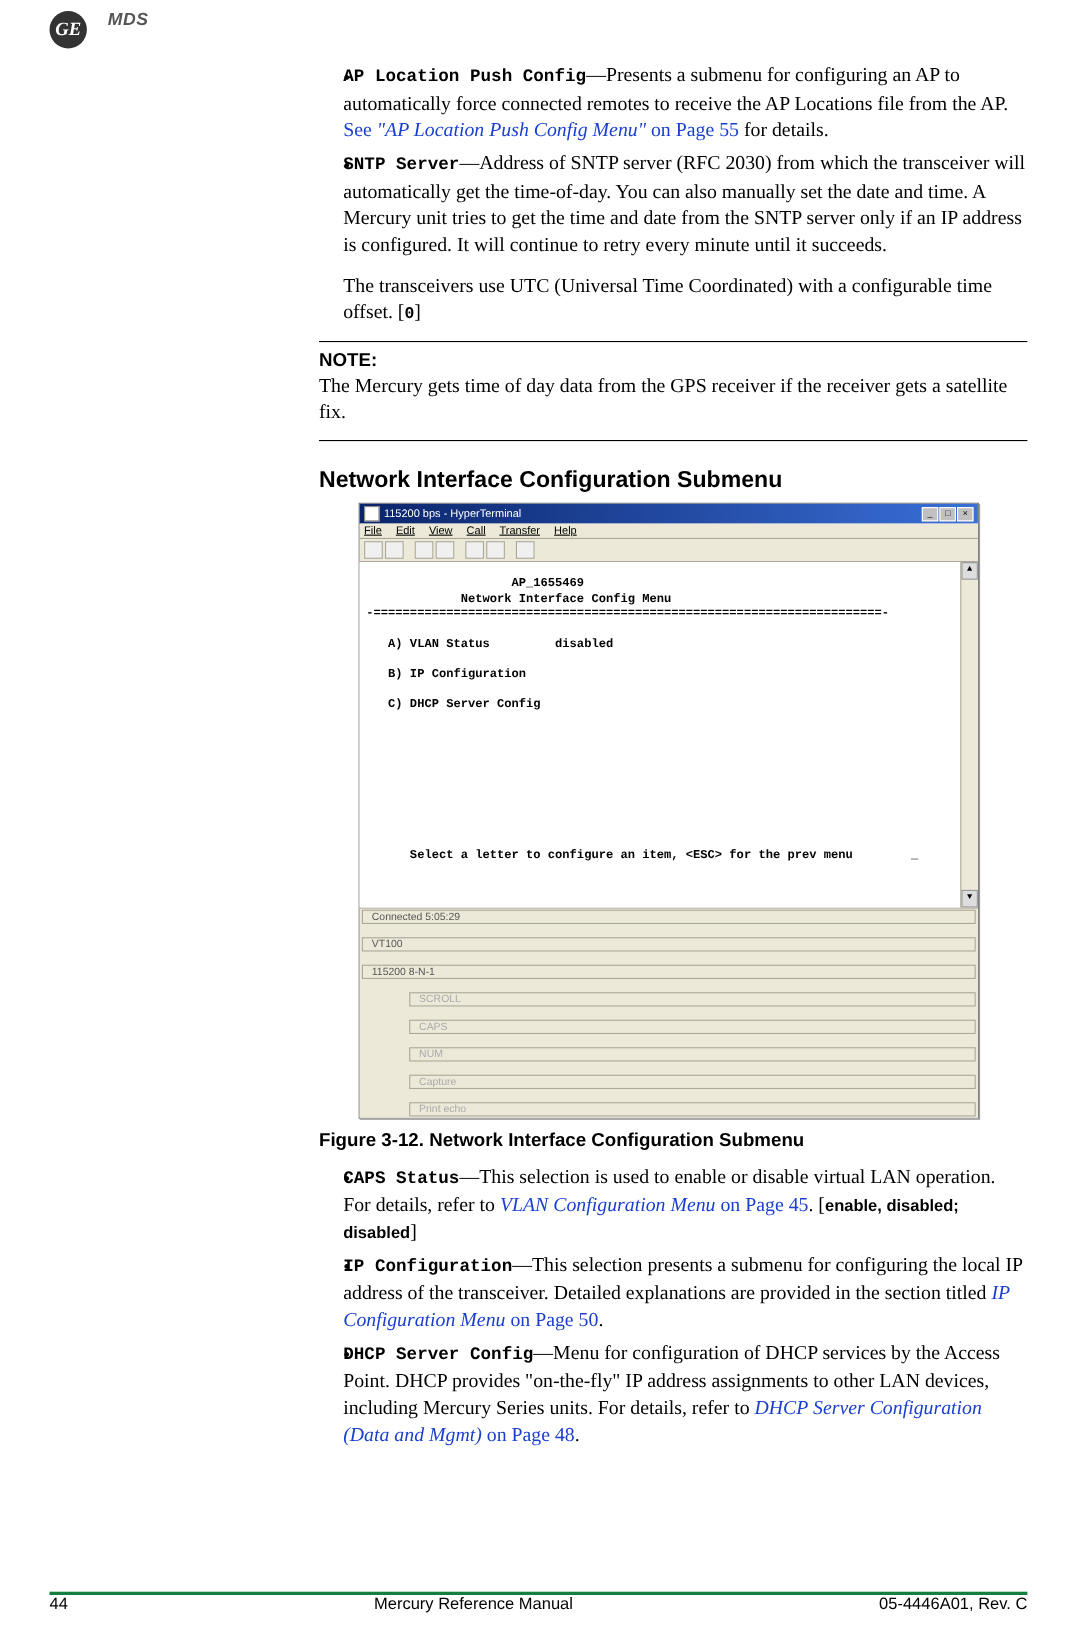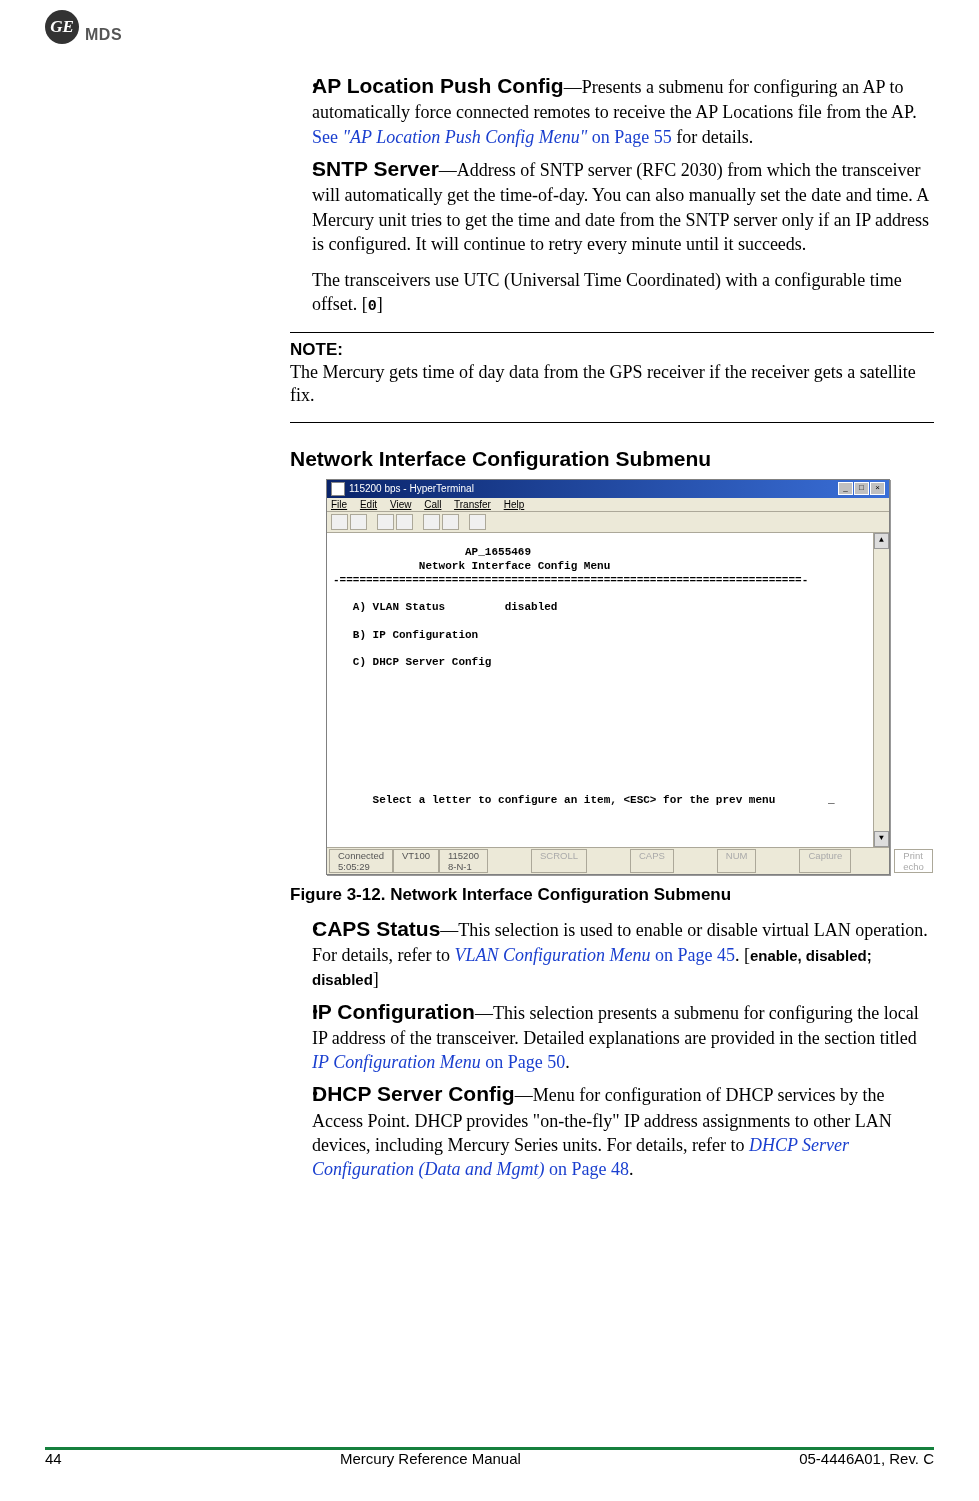--- a/index.html
+++ b/index.html
@@ -12,23 +12,23 @@
   }
   .page {
     width: 979px;
     min-height: 1501px;
     position: relative;
     box-sizing: border-box;
     padding: 10px 45px 0 45px;
   }
   .header-logo {
     display: flex;
-    align-items: flex-end;
-    gap: 6px;
-    margin-bottom: 28px;
+    align-items: flex-start;
+    gap: 19px;
+    margin-bottom: 12px;
   }
   .ge-circle {
     width: 34px;
     height: 34px;
     border-radius: 50%;
     background: #333;
     color: #fff;
     display: flex;
     align-items: center;
     justify-content: center;
@@ -36,20 +36,21 @@
     font-style: italic;
     font-size: 17px;
     font-weight: bold;
   }
   .mds-text {
     font-family: Arial, Helvetica, sans-serif;
     font-size: 16px;
     font-weight: 600;
     color: #555;
     letter-spacing: 0.5px;
+    font-style: italic;
   }
   .content {
     margin-left: 245px;
     margin-right: 0;
   }
   ul.bullets {
     list-style: none;
     padding-left: 22px;
     margin: 0;
   }
@@ -59,23 +60,23 @@
     left: 0;
     top: 2px;
   }
   ul.bullets > li {
     position: relative;
     padding-left: 0;
     margin-bottom: 6px;
     line-height: 1.35;
   }
   .term {
-    font-family: Liberation Sans, sans-serif;
-    font-weight: bold;
-    font-size: 21px;
+    font-family: Liberation Mono, monospace;
+    font-weight: bold;
+    font-size: 16px;
   }
   .link {
     color: #1a3fcf;
   }
   .link-italic {
     color: #1a3fcf;
     font-style: italic;
   }
   .mono {
     font-family: "Courier New", Courier, monospace;
@@ -198,21 +199,22 @@
     text-align: center;
     line-height: 12px;
   }
   .term-statusbar {
     background: #ece9d8;
     border-top: 1px solid #aca899;
     font-family: Tahoma, Arial, sans-serif;
     font-size: 9.5px;
     padding: 1px 2px;
     display: flex;
-    gap: 0;
+    gap: 12px;
+    flex-direction: column;
   }
   .term-statusbar .cell {
     border: 1px solid #aca899;
     padding: 0 8px;
     color: #555;
   }
   .term-statusbar .cell.disabled { color: #aaa; margin-left: 43px; }
   .figure-caption {
     font-family: Arial, Helvetica, sans-serif;
     font-weight: bold;

